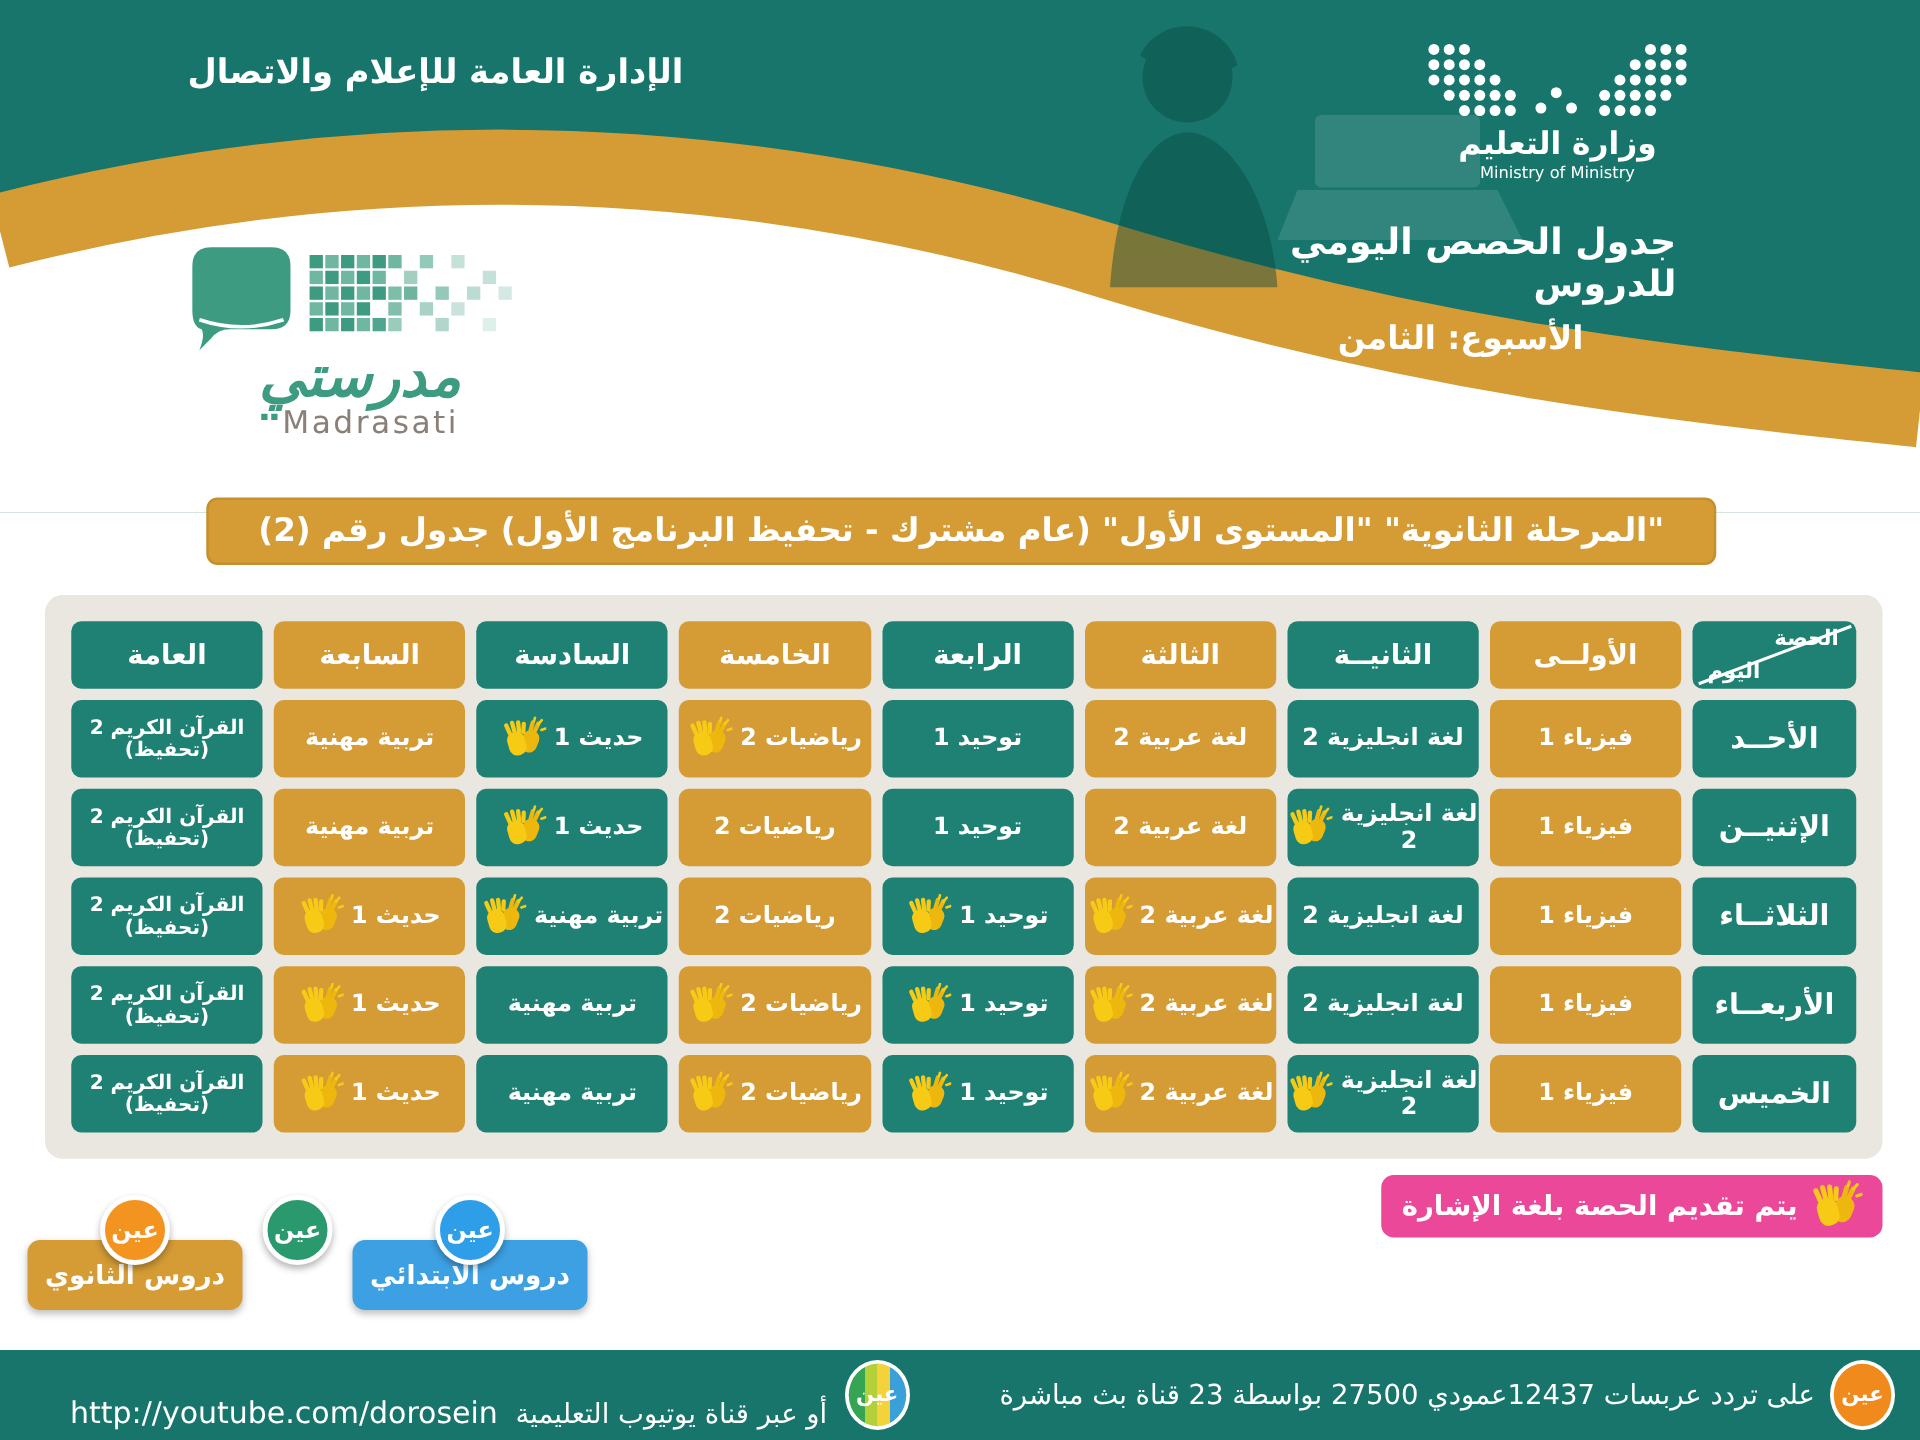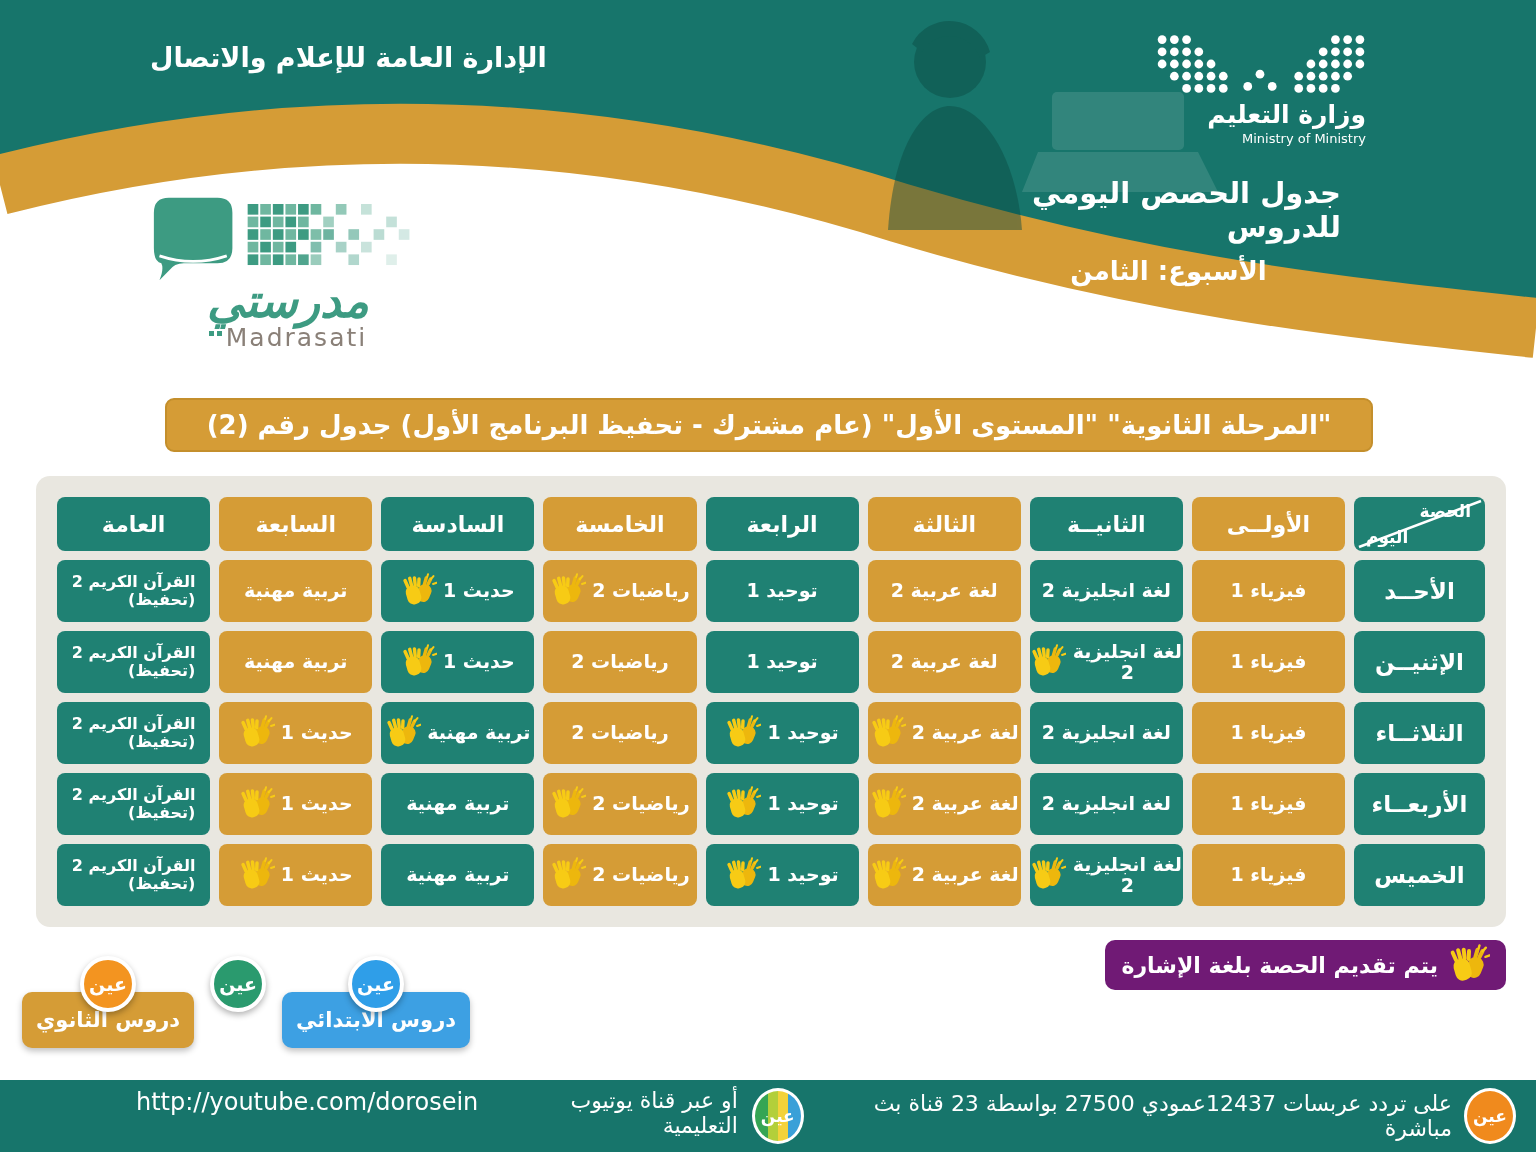--- a/index.html
+++ b/index.html
@@ -5,21 +5,21 @@
   * { margin:0; padding:0; box-sizing:border-box; }
   body { background:#fff; font-family:"DejaVu Sans", sans-serif; }
   #page { position:relative; width:1536px; height:1152px; overflow:hidden; background:#fff; }
 
   
   .hero { position:absolute; left:0; top:0; width:1536px; height:410px; }
   .wave { position:absolute; left:0; top:0; width:1536px; height:410px; }
   .photo { position:absolute; left:830px; top:0; width:500px; height:230px; pointer-events:none; }
   .photo svg { width:100%; height:100%; }
   .calligraphy { position:absolute; left:150px; top:42px; color:#fff; font-size:27px; font-weight:bold; letter-spacing:1px; direction:rtl; }
-  .moe { position:absolute; right:170px; top:34px; width:240px; text-align:right; color:#fff; }
+  .moe { position:absolute; right:170px; top:34px; width:240px; text-align:center; color:#fff; }
   .moe-dots { width:210px; height:60px; }
   .moe-ar { font-size:25px; font-weight:bold; margin-top:2px; direction:rtl; }
   .moe-en { font-size:13px; margin-top:2px; }
   .hero-title { position:absolute; right:195px; top:176px; width:345px; text-align:center; color:#fff; direction:rtl; }
   .hero-title .t1 { font-size:29px; font-weight:bold;text-align:right; }
   .hero-title .t2 { font-size:26px; font-weight:bold; margin-top:12px; }
 
   .madrasati { position:absolute; left:152px; top:196px; width:272px; }
   .m-row { display:flex; align-items:flex-start; gap:8px; height:94px; }
   .m-bubble { width:86px; height:86px; flex:0 0 auto; }
@@ -36,40 +36,40 @@
   .cell { border-radius:8px; display:flex; align-items:center; justify-content:center; color:#fff; font-weight:bold; position:relative; gap:6px; }
   .cell.teal { background:#1F8173; }
   .cell.orange { background:#D59C36;align-items:center; }
   .cell.day { background:#1F8173; font-size:23px; }
   .cell.head { font-size:22px; }
   .cell.corner { background:#1F8173; }
   .cell.corner svg { position:absolute; left:0; top:0; width:100%; height:100%; }
   .c-top { position:absolute; top:4px; right:14px; font-size:17px; }
   .c-bottom { position:absolute; bottom:4px; left:12px; font-size:17px; }
   .lesson-label { font-size:19px; white-space:pre-line; text-align:center; line-height:1.12; }
-  .lesson-label.small { font-size:16px;text-align:right; }
+  .lesson-label.small { font-size:16px; }
   .sign-icon { width:36px; height:36px; display:inline-block; flex:0 0 auto; }
   .sign-icon svg { width:100%; height:100%; display:block; }
   .sign-icon.big { width:42px; height:42px; }
 
   
-  .legend { position:absolute; right:30px; top:940px; height:50px; background:#701a75; border-radius:10px; display:flex; direction:rtl; align-items:center; gap:10px; padding:0 16px; color:#fff; font-weight:bold; font-size:22px; }
+  .legend { position:absolute; right:30px; top:940px; height:50px; background:#ec4899; border-radius:10px; display:flex; direction:rtl; align-items:center; gap:10px; padding:0 16px; color:#fff; font-weight:bold; font-size:22px; }
 
   
   .channels { position:absolute; left:22px; top:956px; display:flex; gap:16px; }
   .channel { display:flex; flex-direction:column; align-items:center; }
   .badge { width:56px; height:56px; border-radius:50%; border:4px solid #fff; box-shadow:0 3px 6px rgba(0,0,0,.3); display:flex; align-items:center; justify-content:center; color:#fff; font-weight:bold; font-size:19px; z-index:2; margin-bottom:-20px; }
   .btn { min-width:132px; height:56px; border-radius:10px; display:flex; align-items:center; justify-content:center; color:#fff; font-weight:bold; font-size:21px; padding:0 14px; box-shadow:0 3px 6px rgba(0,0,0,.25); direction:rtl; }
   .c-orange { background:#F39420; } .c-orange-btn { background:#D59C36; }
   .c-green { background:#2A9A6E; } .c-green-btn { background:#2E8C64; }
   .c-blue { background:#2F9EE8; } .c-blue-btn { background:#3DA0E3; }
 
   
   .footer { position:absolute; left:0; top:1080px; width:1536px; height:72px; background:#17756B; display:flex; align-items:center; justify-content:space-between; padding:0 20px; }
-  .f-left { display:flex; align-items:flex-start; gap:14px; margin-left:116px; }
+  .f-left { display:flex; align-items:flex-end; gap:14px; margin-left:36px; }
   .f-right { display:flex; align-items:center; gap:12px; }
   .f-url { color:#fff; font-size:24px; }
   .f-ar { color:#fff; font-size:22px; font-weight:normal; direction:rtl; }
   .f-badge { width:52px; height:56px; border-radius:50%; border:3px solid #fff; display:flex; align-items:center; justify-content:center; color:#fff; font-weight:bold; font-size:17px; flex:0 0 auto; }
   .f-badge.rainbow { background:linear-gradient(90deg,#35a554 0 28%,#b3cf3a 28% 50%,#f3d23a 50% 72%,#3aa0d8 72% 100%); }
   .f-badge.orange { background:#F08A1D; }
 </style>
 </head>
 <body>
 

